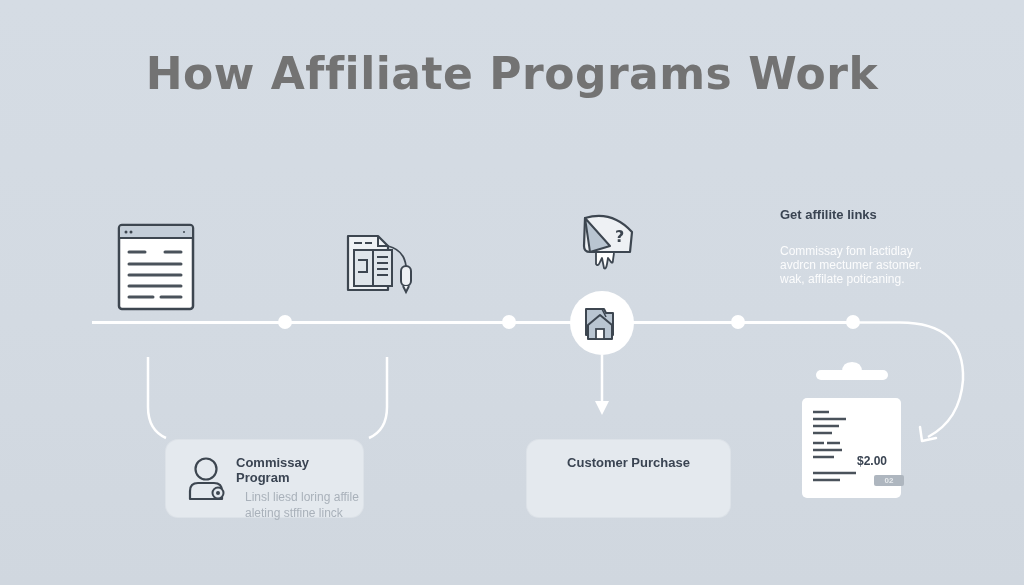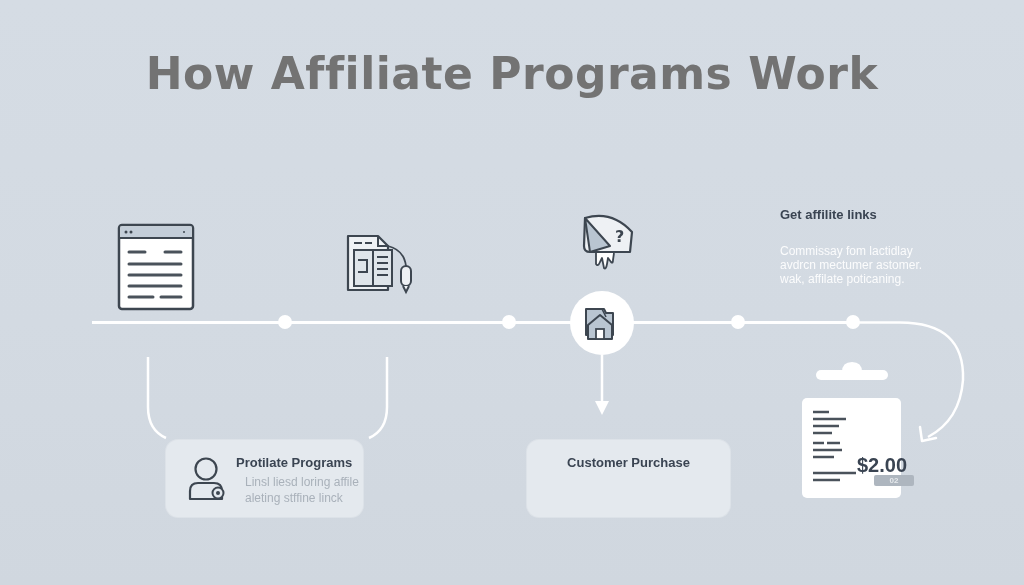--- a/index.html
+++ b/index.html
@@ -19,21 +19,21 @@
   .dot { width:14px; height:14px; border-radius:50%; background:#ffffff; }
   .card {
     background:#e4e9ee; border-radius:12px;
     box-shadow: 0 0 0 1px rgba(255,255,255,0.25);
   }
   .card-title { font-weight:bold; font-size:13px; color:#3a4452; }
   .card-desc { font-size:12px; color:#a9b1ba; line-height:16px;margin-left:9px; }
   .info-title { font-weight:bold; font-size:13px; color:#3a4452; }
   .info-desc { font-size:12px; color:#ffffff; line-height:14px; opacity:0.92; }
   .receipt { background:#ffffff; border-radius:5px; }
-  .amount { font-weight:bold; font-size:20px; color:#3a4452; }
+  .amount { font-weight:bold; font-size:12px; color:#3a4452; }
   .badge {
     background:#aeb6bf; color:#e6e9ec; font-size:8px; font-weight:bold;
     border-radius:2px; text-align:center; line-height:11px;
   }
 </style>
 </head>
 <body>
 
 <div class="abs title">How Affiliate Programs Work</div>
 
@@ -122,21 +122,21 @@
 </div>
 
 <div class="abs card" style="left:166px; top:440px; width:197px; height:77px;">
   <svg style="position:absolute; left:20px; top:15px;" width="42" height="46" viewBox="0 0 42 46">
     <circle cx="20" cy="14" r="10.5" fill="none" stroke="#3d4650" stroke-width="2.2"></circle>
     <path d="M4 44 L4 36 Q4 28 12 28 L28 28 Q36 28 36 36 L36 44 Z" fill="none" stroke="#3d4650" stroke-width="2.2" stroke-linejoin="round"></path>
     <circle cx="32" cy="38" r="5.5" fill="#e4e9ee" stroke="#3d4650" stroke-width="2"></circle>
     <circle cx="32" cy="38" r="2" fill="#3d4650"></circle>
   </svg>
   <div style="position:absolute; left:70px; top:15px;">
-    <div class="card-title">Protilate Programs</div>
+    <div class="card-title">Commissay Program</div>
     <div style="margin-top:4px;">
       <div class="card-desc">Linsl liesd loring affile</div>
       <div class="card-desc">aleting stffine linck</div>
     </div>
   </div>
 </div>
 
 <div class="abs card" style="left:527px; top:440px; width:203px; height:77px; text-align:center;">
   <div style="padding-top:15px;">
     <div class="card-title">Customer Purchase</div>
@@ -157,14 +157,14 @@
       <line x1="3" y1="27" x2="22" y2="27"></line>
       <line x1="3" y1="37" x2="14" y2="37"></line>
         <line x1="17" y1="37" x2="30" y2="37"></line>
       <line x1="3" y1="44" x2="32" y2="44"></line>
       <line x1="3" y1="51" x2="24" y2="51"></line>
       <line x1="3" y1="67" x2="46" y2="67"></line>
       <line x1="3" y1="74" x2="30" y2="74"></line>
     </g>
   </svg>
   <div class="abs amount" style="left:55px; top:56px;">$2.00</div>
-  <div class="abs badge" style="left:72px; top:77px; width:40px; height:11px;">02</div>
+  <div class="abs badge" style="left:72px; top:77px; width:30px; height:11px;">02</div>
 </div>
 
 </body></html>

